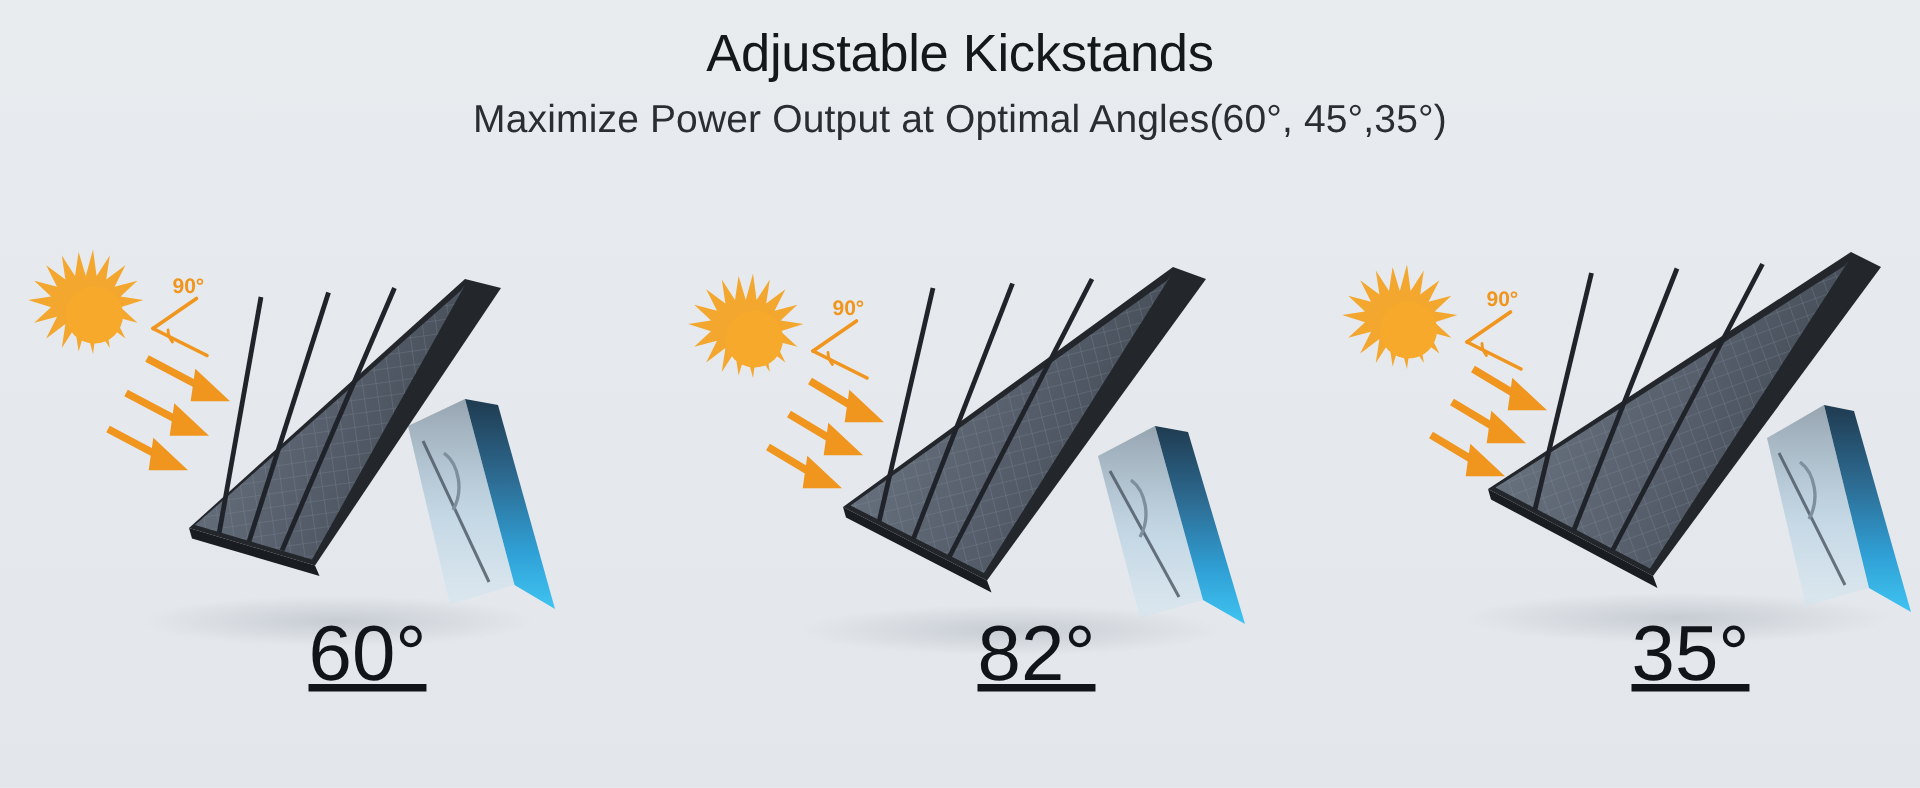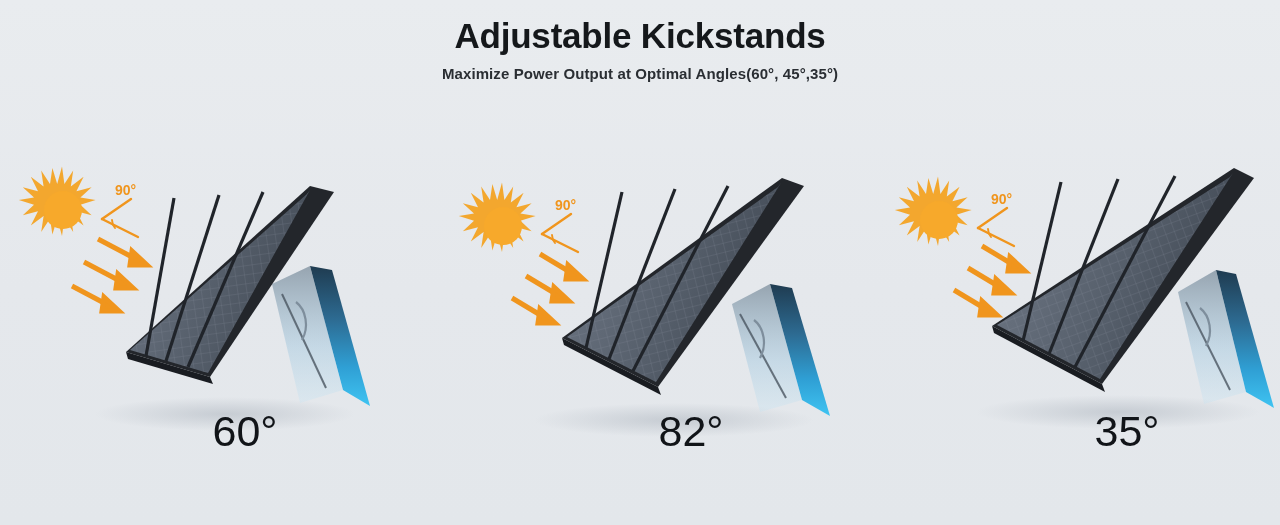--- a/index.html
+++ b/index.html
@@ -24,29 +24,29 @@
 
   
   .header {
     position: absolute;
     top: 0; left: 0; right: 0;
     text-align: center;
     padding-top: 16px;
   }
   .title {
     font-size: 35px;
-    font-weight: bold;
+    font-weight: normal;
     color: #15181b;
     letter-spacing: -0.2px;
     line-height: 1.12;
     margin: 0;
   }
   .subtitle {
-    font-size: 15px;
-    font-weight: 700;
+    font-size: 26px;
+    font-weight: 400;
     color: #2a2e33;
     letter-spacing: 0.1px;
     margin: 10px 0 0 0;
     line-height: 1.15;
   }
 
   
   .figures {
     position: absolute;
     top: 162px;
@@ -70,25 +70,26 @@
     width: 426px;
     height: 320px;
     display: block;
   }
   .angle-label {
     position: absolute;
     top: 248px;
     left: 0;
     width: 426px;
     text-align: center;
-    font-size: 43px;
+    font-size: 52px;
     font-weight: 400;
     color: #111418;
     letter-spacing: 0px;
     line-height: 1;
+    text-decoration: underline;
   }
   .fig-1 .angle-label { padding-left: 22px; }
   .fig-2 .angle-label { padding-left: 26px; }
   .fig-3 .angle-label { padding-left: 24px; }
 </style>
 </head>
 <body>
 
 <div class="page">
 

